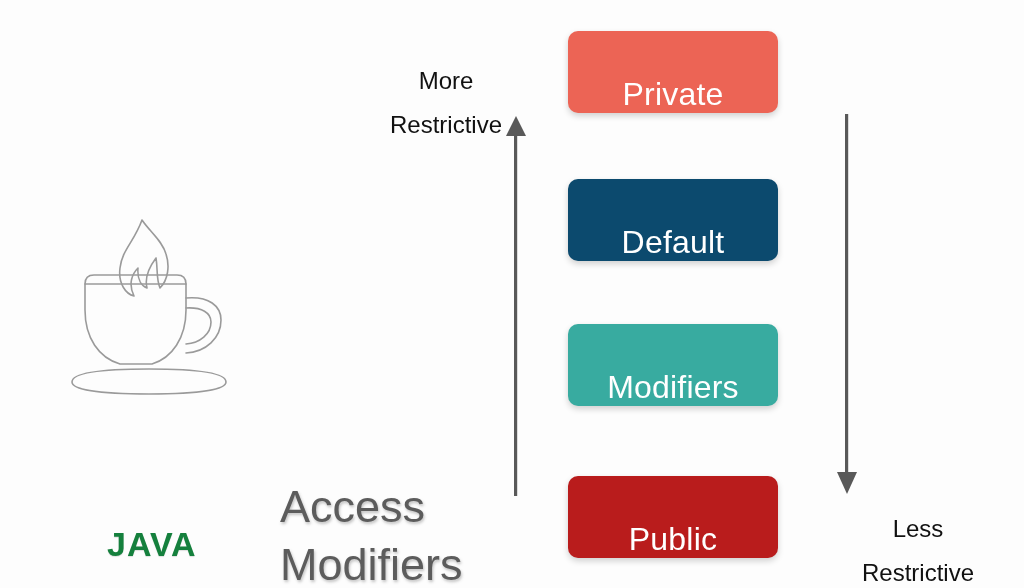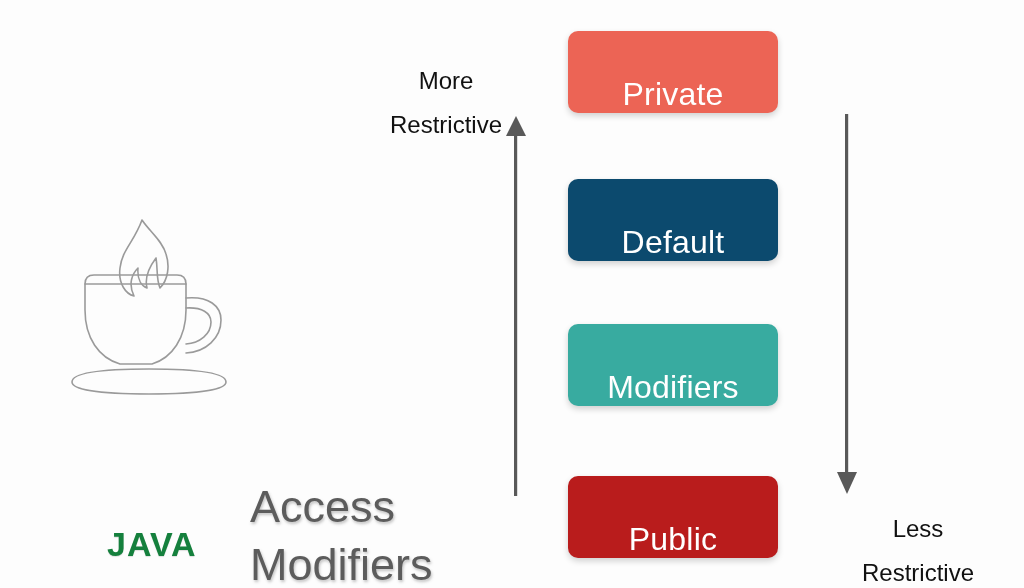--- a/index.html
+++ b/index.html
@@ -53,21 +53,21 @@
     position: absolute;
     left: 232px;
     top: 266px;
     font-size: 45px;
     line-height: 58px;
     color: #5c5c5c;
     font-family: "Liberation Sans", sans-serif;
     text-shadow: 1px 2px 3px rgba(120,120,120,0.45);
     white-space: nowrap;
   }
-  .title-block .tl { display: block; }
+  .title-block .tl { display: block; margin-left: 30px; }
 
   
   .arrow-up, .arrow-down {
     position: absolute;
   }
   .arrow-up { left: 500px; top: 114px; }
   .arrow-down { left: 831px; top: 114px; }
 
   .label-more {
     position: absolute;

